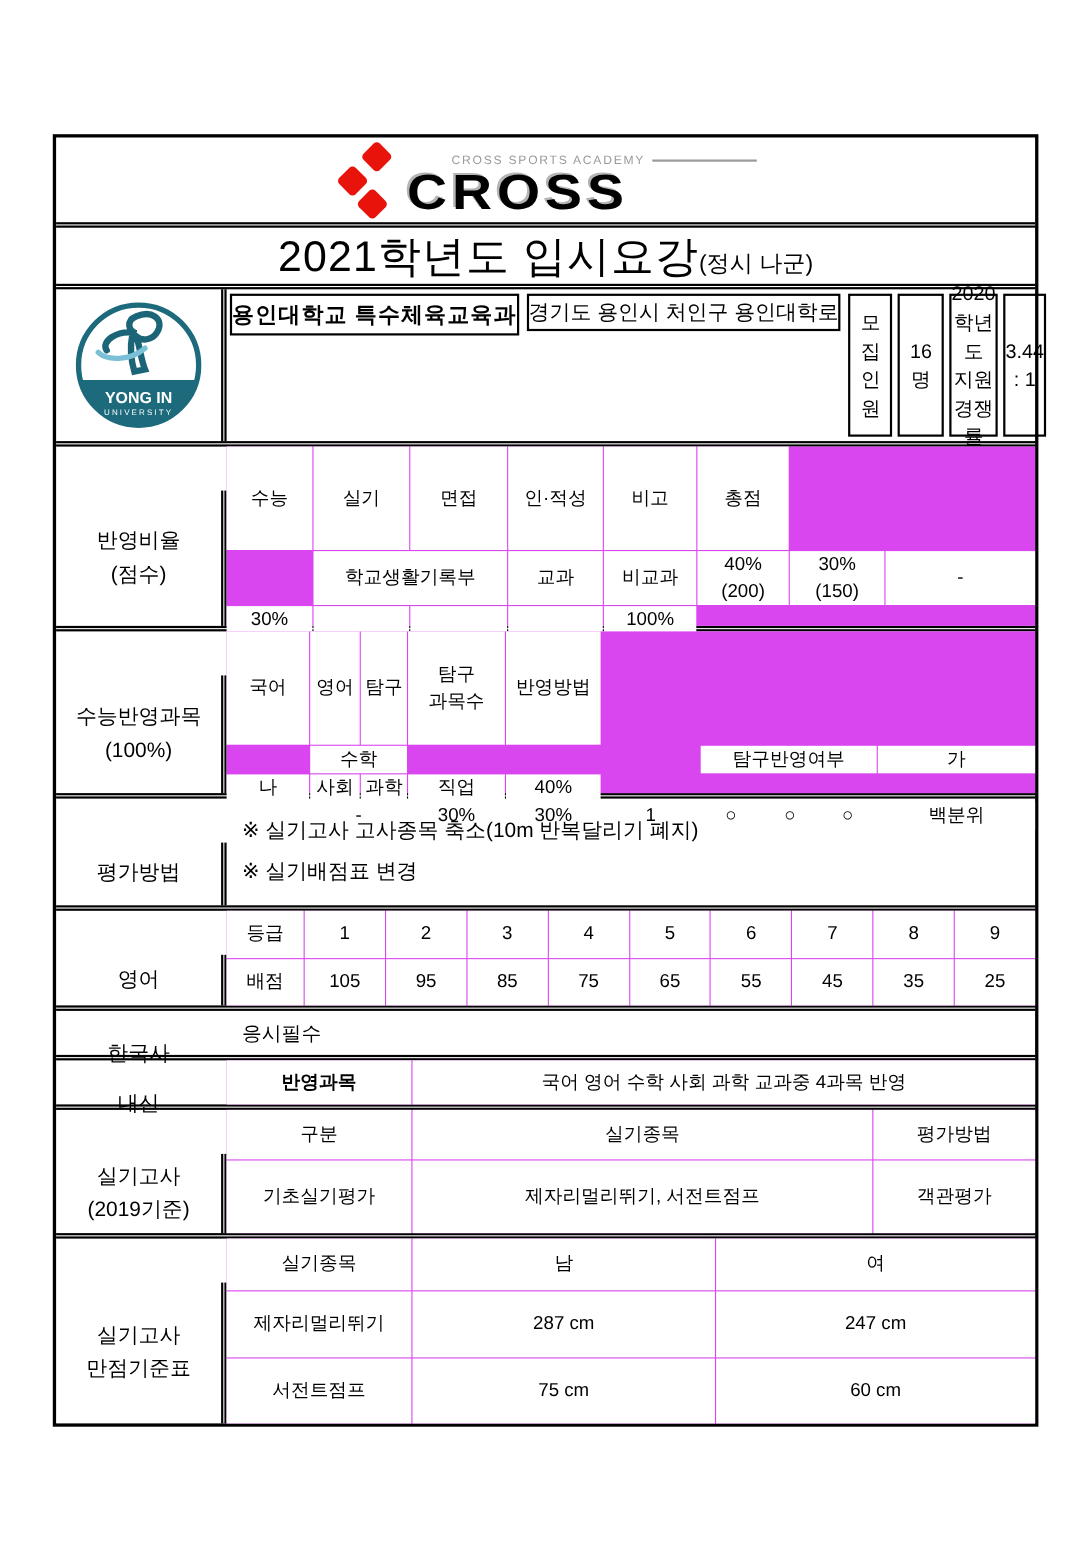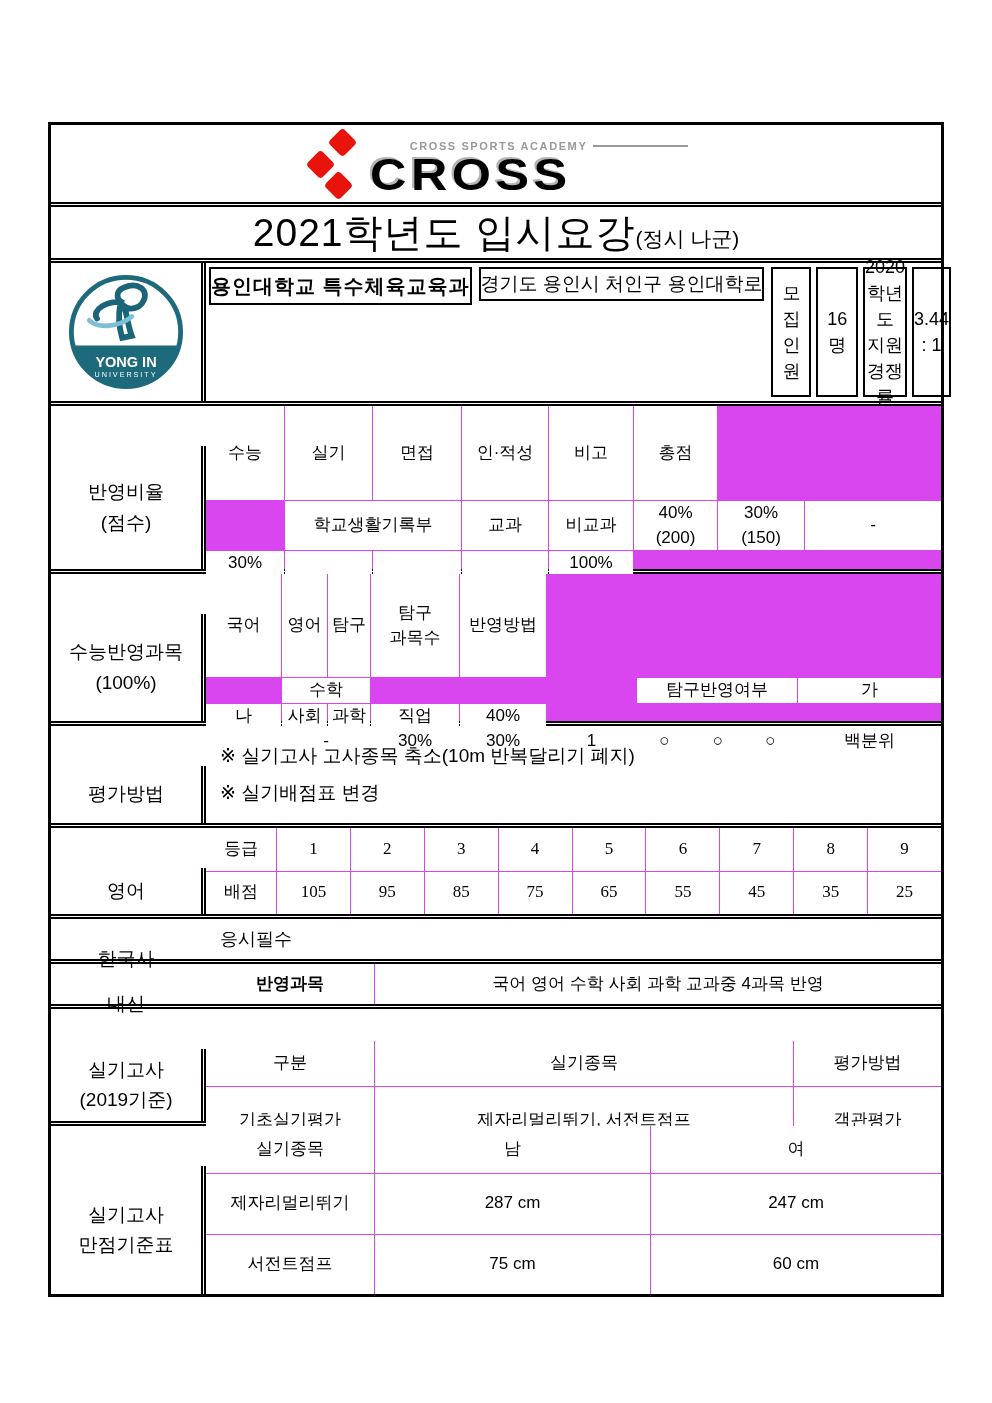--- a/index.html
+++ b/index.html
@@ -32,21 +32,21 @@
     text-align:center; font-size:17px; line-height:1.45; white-space:pre-line;
   }
 
   
   .s-logo { height:77px; align-items:center; justify-content:center; }
   .cross-logo { display:flex; align-items:flex-end; gap:8px; }
   .diamonds { position:relative; width:58px; height:66px; flex:0 0 58px; }
   .d { position:absolute; width:21px; height:21px; background:#e8140c; border-radius:4px; transform:rotate(45deg); }
   .d1 { left:28px; top:1px; } .d2 { left:6px; top:23px; } .d3 { left:24px; top:44px; }
   .cross-right { display:flex; flex-direction:column; }
-  .cross-top { display:flex; align-items:center; gap:6px; color:#9a9a9a; font-size:11px; font-weight:bold; letter-spacing:1.6px; white-space:nowrap;padding-left:40px; }
+  .cross-top { display:flex; align-items:center; gap:6px; color:#9a9a9a; font-size:11px; font-weight:normal; letter-spacing:1.6px; white-space:nowrap;padding-left:40px; }
   .cross-top .line { width:95px; height:2px; background:#9a9a9a; }
   .cross-word {
     font-size:45px; font-weight:800; letter-spacing:4px; line-height:1.0;
     transform:scaleX(1.12); transform-origin:left bottom;
     text-shadow:-2px -2px 0 #b5b5b5;
   }
 
   
   .s-title { height:56px; align-items:center; justify-content:center; }
   .title-wrap { display:flex; align-items:baseline; }
@@ -78,32 +78,32 @@
   .g-sun .math { grid-column:2 / span 2; }
   .g-sun .tamapply { grid-column:7 / span 3; }
   .g-sun .dash2 { grid-column:2 / span 2; }
 
   
   .s-notes { height:102px; }
   .notes-content { display:flex; flex-direction:column; justify-content:center; padding-left:14px; font-size:19px; line-height:1.9; }
 
   
   .s-eng { height:91px; }
-  .g-eng { grid-template-columns:70px repeat(9, 1fr); grid-template-rows:1fr 1fr;font-family:Liberation Serif, serif; }
+  .g-eng { grid-template-columns:70px repeat(9, 1fr); grid-template-rows:1fr 1fr; }
 
   
   .s-hist { height:45px; }
   .hist-content { display:flex; align-items:center; padding-left:14px; font-size:18px; }
   .s-nae { height:45px; }
   .g-nae { grid-template-columns:168px 1fr; grid-template-rows:1fr; }
   .g-nae .h { font-weight:bold; }
 
   
   .s-prac { height:117px; }
-  .g-prac { grid-template-columns:168px 1fr 147px; grid-template-rows:45px 1fr;margin-top:32px; }
+  .g-prac { grid-template-columns:168px 1fr 147px; grid-template-rows:45px 1fr; }
 
   
   .s-std { height:173px; }
   .g-std { grid-template-columns:168px 275px 1fr; grid-template-rows:47px 1fr 1fr; }
 </style>
 </head>
 <body>
 
 <div class="doc">
 

